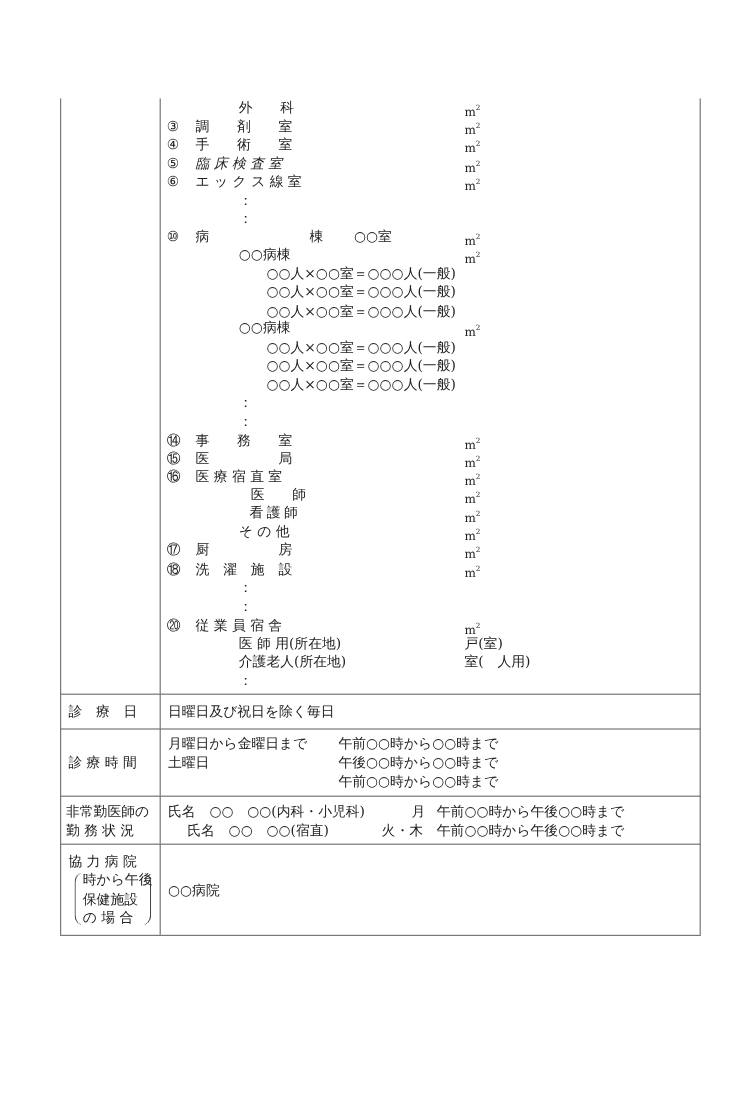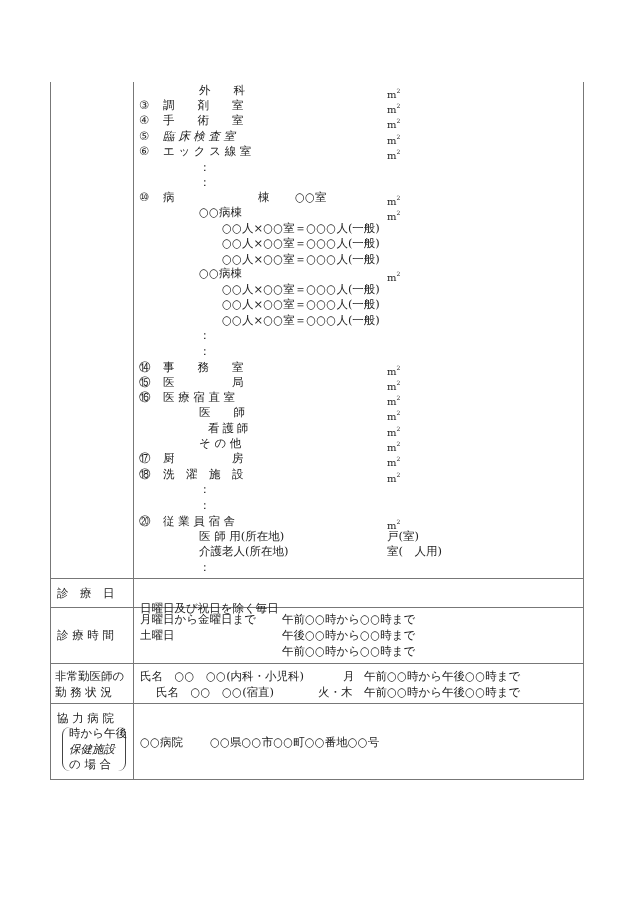--- a/index.html
+++ b/index.html
@@ -85,21 +85,21 @@
   <span class="t unit" style="left:387px; top:361px;">m<sup>2</sup></span>
 
   <span class="t" style="left:139px; top:375px;">⑮</span>
   <span class="t" style="left:163px; top:375px;">医　　　　　局</span>
   <span class="t unit" style="left:387px; top:376px;">m<sup>2</sup></span>
 
   <span class="t" style="left:139px; top:390px;">⑯</span>
   <span class="t" style="left:163px; top:390px;">医 療 宿 直 室</span>
   <span class="t unit" style="left:387px; top:391px;">m<sup>2</sup></span>
 
-  <span class="t" style="left:199px; top:405px;">医　　師</span>
+  <span class="t" style="left:209px; top:405px;">医　　師</span>
   <span class="t unit" style="left:387px; top:406px;">m<sup>2</sup></span>
 
   <span class="t" style="left:208px; top:421px;font-family:Liberation Serif, serif;">看 護 師</span>
   <span class="t unit" style="left:387px; top:422px;">m<sup>2</sup></span>
 
   <span class="t" style="left:199px; top:436px;">そ の 他</span>
   <span class="t unit" style="left:387px; top:437px;">m<sup>2</sup></span>
 
   <span class="t" style="left:139px; top:451px;">⑰</span>
   <span class="t" style="left:163px; top:451px;">厨　　　　　房</span>
@@ -118,39 +118,38 @@
 
   <span class="t" style="left:199px; top:529px;">医 師 用(所在地)</span>
   <span class="t" style="left:387px; top:529px;">戸(室)</span>
 
   <span class="t" style="left:199px; top:544px;">介護老人(所在地)</span>
   <span class="t" style="left:387px; top:544px;">室(　人用)</span>
 
   <span class="t" style="left:199px; top:560px;">：</span>
 
   <span class="t" style="left:57px; top:586px;">診　療　日</span>
-  <span class="t" style="left:140px; top:586px;margin-top:15px;">日曜日及び祝日を除く毎日</span>
+  <span class="t" style="left:140px; top:586px;">日曜日及び祝日を除く毎日</span>
 
   <span class="t" style="left:57px; top:628px;">診 療 時 間</span>
   <span class="t" style="left:140px; top:612px;">月曜日から金曜日まで</span>
   <span class="t" style="left:282px; top:612px;">午前○○時から○○時まで</span>
   <span class="t" style="left:282px; top:628px;">午後○○時から○○時まで</span>
   <span class="t" style="left:140px; top:628px;text-align:center;">土曜日</span>
   <span class="t" style="left:282px; top:644px;">午前○○時から○○時まで</span>
 
   <span class="t" style="left:55px; top:669px;">非常勤医師の</span>
   <span class="t" style="left:55px; top:685px;">勤 務 状 況</span>
   <span class="t" style="left:140px; top:669px;">氏名　○○　○○(内科・小児科)</span>
   <span class="t" style="left:343px; top:669px;">月</span>
   <span class="t" style="left:364px; top:669px;">午前○○時から午後○○時まで</span>
   <span class="t" style="left:156px; top:685px;">氏名　○○　○○(宿直)</span>
   <span class="t" style="left:318px; top:685px;">火・木</span>
   <span class="t" style="left:364px; top:685px;">午前○○時から午後○○時まで</span>
 
   <span class="t" style="left:57px; top:711px;">協 力 病 院</span>
   <div class="paren-label"></div>
   <span class="t" style="left:69px; top:726px;">時から午後</span>
-  <span class="t" style="left:69px; top:742px;font-style:italic;">保健施設</span>
+  <span class="t" style="left:69px; top:742px;">保健施設</span>
   <span class="t" style="left:69px; top:757px;">の 場 合</span>
   <span class="t" style="left:140px; top:735px;">○○病院</span>
-  <span class="t" style="left:210px; top:735px;">○○県○○市○○町○○番地○○号</span>
 
 </div>
 
 </body></html>

